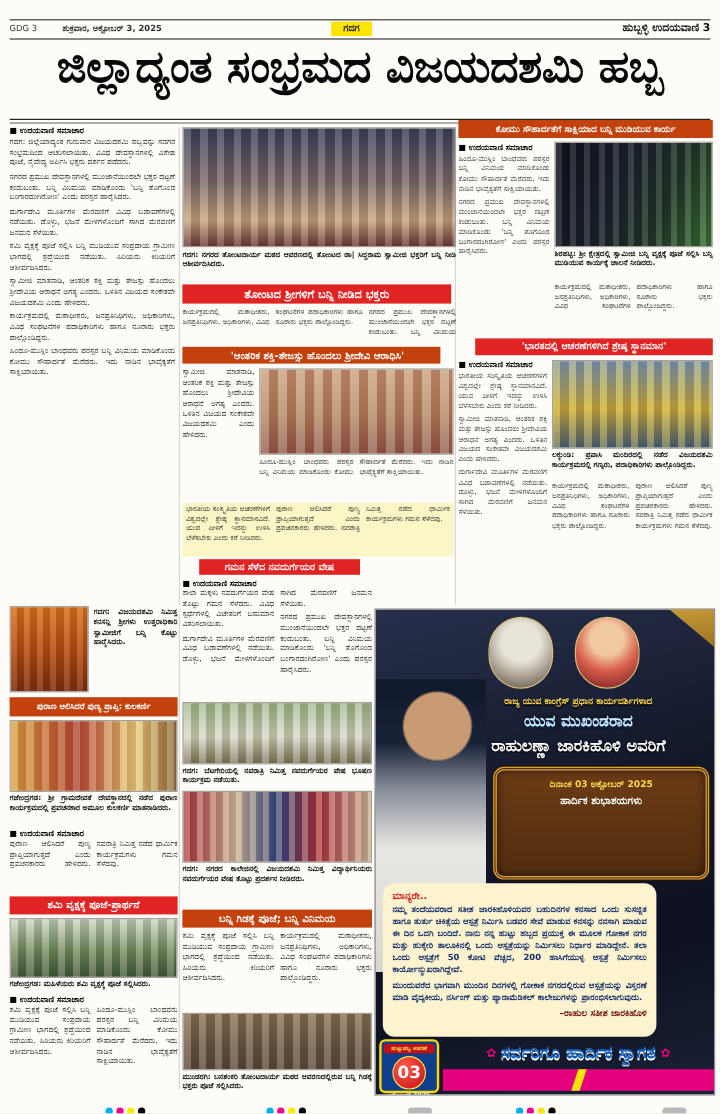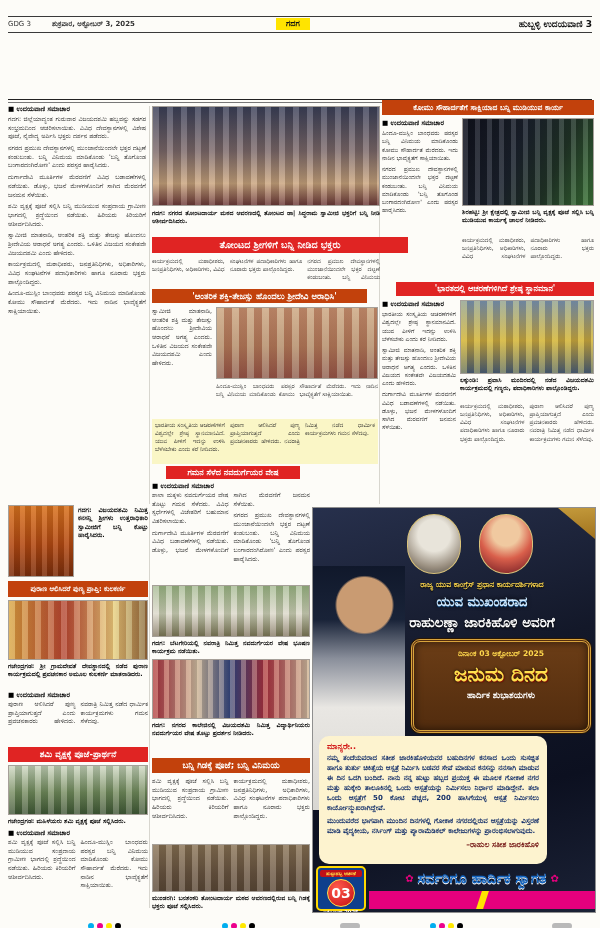--- a/index.html
+++ b/index.html
@@ -62,20 +62,21 @@
 
 <div class="page">
 
   <div class="abs rule" style="left:8px;top:16px;width:584px;"></div>
   <div class="abs mh" style="left:8px;top:20px;">GDG 3</div>
   <div class="abs mh" style="left:52px;top:20px;font-weight:bold;">ಶುಕ್ರವಾರ, ಅಕ್ಟೋಬರ್ 3, 2025</div>
   <div class="abs chip" style="left:276px;top:18px;">ಗದಗ</div>
   <div class="abs paper" style="left:450px;top:19px;width:142px;text-align:right;">ಹುಬ್ಬಳ್ಳಿ ಉದಯವಾಣಿ 3</div>
   <div class="abs rule" style="left:8px;top:32px;width:584px;"></div>
 
+  <div class="abs headline" style="left:4px;top:34px;width:592px;">ಜಿಲ್ಲಾದ್ಯಂತ ಸಂಭ್ರಮದ ವಿಜಯದಶಮಿ ಹಬ್ಬ</div>
   <div class="abs dbl" style="left:8px;top:99px;width:584px;height:2px;border-bottom:0.5px solid #777;"></div>
 
   <div class="abs vr" style="left:149px;top:106px;height:398px;"></div>
   <div class="abs vr" style="left:379px;top:106px;height:398px;"></div>
   <div class="abs vr" style="left:149px;top:512px;height:396px;"></div>
 
   <div class="abs byline" style="left:8px;top:105px;">■ ಉದಯವಾಣಿ ಸಮಾಚಾರ</div>
   <div class="abs bt" style="left:8px;top:115px;width:138px;height:388px;">
     <p>ಗದಗ: ಜಿಲ್ಲೆಯಾದ್ಯಂತ ಗುರುವಾರ ವಿಜಯದಶಮಿ ಹಬ್ಬವನ್ನು ಸಡಗರ ಸಂಭ್ರಮದಿಂದ ಆಚರಿಸಲಾಯಿತು. ವಿವಿಧ ದೇವಸ್ಥಾನಗಳಲ್ಲಿ ವಿಶೇಷ ಪೂಜೆ, ನೈವೇದ್ಯ ಅರ್ಪಿಸಿ ಭಕ್ತರು ದರ್ಶನ ಪಡೆದರು.</p>
     <p>ನಗರದ ಪ್ರಮುಖ ದೇವಸ್ಥಾನಗಳಲ್ಲಿ ಮುಂಜಾನೆಯಿಂದಲೇ ಭಕ್ತರ ದಟ್ಟಣೆ ಕಂಡುಬಂತು. ಬನ್ನಿ ವಿನಿಮಯ ಮಾಡಿಕೊಂಡು 'ಬನ್ನಿ ತೊಗೊಂಡ ಬಂಗಾರದಂಗಿರೋಣ' ಎಂದು ಪರಸ್ಪರ ಹಾರೈಸಿದರು.</p>
@@ -84,21 +85,21 @@
     <p>ಸ್ವಾಮೀಜಿ ಮಾತನಾಡಿ, ಆಂತರಿಕ ಶಕ್ತಿ ಮತ್ತು ತೇಜಸ್ಸು ಹೊಂದಲು ಶ್ರೀದೇವಿಯ ಆರಾಧನೆ ಅಗತ್ಯ ಎಂದರು. ಒಳಿತಿನ ವಿಜಯದ ಸಂಕೇತವೇ ವಿಜಯದಶಮಿ ಎಂದು ಹೇಳಿದರು.</p>
     <p>ಕಾರ್ಯಕ್ರಮದಲ್ಲಿ ಮಠಾಧೀಶರು, ಜನಪ್ರತಿನಿಧಿಗಳು, ಅಧಿಕಾರಿಗಳು, ವಿವಿಧ ಸಂಘಟನೆಗಳ ಪದಾಧಿಕಾರಿಗಳು ಹಾಗೂ ನೂರಾರು ಭಕ್ತರು ಪಾಲ್ಗೊಂಡಿದ್ದರು.</p>
     <p>ಹಿಂದೂ-ಮುಸ್ಲಿಂ ಬಾಂಧವರು ಪರಸ್ಪರ ಬನ್ನಿ ವಿನಿಮಯ ಮಾಡಿಕೊಂಡು ಕೋಮು ಸೌಹಾರ್ದತೆ ಮೆರೆದರು. ಇದು ನಾಡಿನ ಭಾವೈಕ್ಯತೆಗೆ ಸಾಕ್ಷಿಯಾಯಿತು.</p>
   </div>
 
   <div class="abs ph" style="left:152px;top:106px;width:228px;height:100px;background:
       repeating-linear-gradient(90deg, rgba(255,255,255,.16) 0 6px, rgba(0,0,0,.14) 6px 14px),
       linear-gradient(180deg,#3c415a 0%,#7d6a6b 45%,#caa57e 78%,#6e3b3a 100%);"></div>
   <div class="abs cap" style="left:152px;top:209px;width:228px;height:24px;">ಗದಗ: ನಗರದ ತೋಂಟದಾರ್ಯ ಮಠದ ಆವರಣದಲ್ಲಿ ತೋಂಟದ ಡಾ| ಸಿದ್ಧರಾಮ ಸ್ವಾಮೀಜಿ ಭಕ್ತರಿಗೆ ಬನ್ನಿ ನೀಡಿ ಆಶೀರ್ವದಿಸಿದರು.</div>
 
-  <div class="abs banner red" style="left:152px;top:237px;width:256px;height:16px;font-size:9.5px;">ತೋಂಟದ ಶ್ರೀಗಳಿಗೆ ಬನ್ನಿ ನೀಡಿದ ಭಕ್ತರು</div>
+  <div class="abs banner red" style="left:152px;top:237px;width:224px;height:16px;font-size:9.5px;">ತೋಂಟದ ಶ್ರೀಗಳಿಗೆ ಬನ್ನಿ ನೀಡಿದ ಭಕ್ತರು</div>
   <div class="abs bt cols3" style="left:152px;top:257px;width:228px;height:29px;font-size:5.9px;">
     <p>ಕಾರ್ಯಕ್ರಮದಲ್ಲಿ ಮಠಾಧೀಶರು, ಜನಪ್ರತಿನಿಧಿಗಳು, ಅಧಿಕಾರಿಗಳು, ವಿವಿಧ ಸಂಘಟನೆಗಳ ಪದಾಧಿಕಾರಿಗಳು ಹಾಗೂ ನೂರಾರು ಭಕ್ತರು ಪಾಲ್ಗೊಂಡಿದ್ದರು.</p>
     <p>ನಗರದ ಪ್ರಮುಖ ದೇವಸ್ಥಾನಗಳಲ್ಲಿ ಮುಂಜಾನೆಯಿಂದಲೇ ಭಕ್ತರ ದಟ್ಟಣೆ ಕಂಡುಬಂತು. ಬನ್ನಿ ವಿನಿಮಯ ಮಾಡಿಕೊಂಡು 'ಬನ್ನಿ ತೊಗೊಂಡ ಬಂಗಾರದಂಗಿರೋಣ' ಎಂದು ಪರಸ್ಪರ ಹಾರೈಸಿದರು.</p>
   </div>
 
   <div class="abs banner green" style="left:152px;top:289px;width:205px;height:14px;font-size:8.4px;padding-left:10px;">'ಆಂತರಿಕ ಶಕ್ತಿ-ತೇಜಸ್ಸು ಹೊಂದಲು ಶ್ರೀದೇವಿ ಆರಾಧಿಸಿ'</div>
   <div class="abs bt" style="left:152px;top:307px;width:60px;height:108px;">
     <p>ಸ್ವಾಮೀಜಿ ಮಾತನಾಡಿ, ಆಂತರಿಕ ಶಕ್ತಿ ಮತ್ತು ತೇಜಸ್ಸು ಹೊಂದಲು ಶ್ರೀದೇವಿಯ ಆರಾಧನೆ ಅಗತ್ಯ ಎಂದರು. ಒಳಿತಿನ ವಿಜಯದ ಸಂಕೇತವೇ ವಿಜಯದಶಮಿ ಎಂದು ಹೇಳಿದರು.</p>
   </div>
   <div class="abs ph" style="left:216px;top:307px;width:162px;height:72px;background:
@@ -204,21 +205,20 @@
     <div class="abs" style="left:0px;top:58px;width:92px;height:244px;background:
         radial-gradient(circle at 56% 16%, #c99b72 0 13%, rgba(0,0,0,0) 14%),
         linear-gradient(180deg,#10182b 0%,#192338 22%,#8a8f9b 38%,#e9e7e3 58%,#d8d6d2 100%);"></div>
 
     <div class="abs eyebrow" style="left:58px;top:72px;width:222px;">ರಾಜ್ಯ ಯುವ ಕಾಂಗ್ರೆಸ್ ಪ್ರಧಾನ ಕಾರ್ಯದರ್ಶಿಗಳಾದ</div>
     <div class="abs role" style="left:58px;top:86px;width:222px;">ಯುವ ಮುಖಂಡರಾದ</div>
     <div class="abs name" style="left:58px;top:106px;width:222px;">ರಾಹುಲಣ್ಣಾ ಜಾರಕಿಹೊಳಿ ಅವರಿಗೆ</div>
 
     <div class="abs panel" style="left:98px;top:131px;width:174px;height:88px;">
       <div class="pdate">ದಿನಾಂಕ 03 ಅಕ್ಟೋಬರ್ 2025</div>
-      <div class="pbig">ಜನುಮ ದಿನದ</div>
       <div class="psub">ಹಾರ್ದಿಕ ಶುಭಾಶಯಗಳು</div>
     </div>
 
     <div class="abs msg" style="left:6px;top:228px;width:228px;height:128px;">
       <p class="sal">ಮಾನ್ಯರೇ..</p>
       <p class="m">ನಮ್ಮ ತಂದೆಯವರಾದ ಸತೀಶ ಜಾರಕಿಹೊಳಿಯವರ ಬಹುದಿನಗಳ ಕನಸಾದ ಒಂದು ಸುಸಜ್ಜಿತ ಹಾಗೂ ತುರ್ತು ಚಿಕಿತ್ಸೆಯ ಆಸ್ಪತ್ರೆ ನಿರ್ಮಿಸಿ ಬಡವರ ಸೇವೆ ಮಾಡುವ ಕನಸನ್ನು ನನಸಾಗಿ ಮಾಡುವ ಈ ದಿನ ಒದಗಿ ಬಂದಿದೆ. ನಾನು ನನ್ನ ಹುಟ್ಟು ಹಬ್ಬದ ಪ್ರಯುಕ್ತ ಈ ಮೂಲಕ ಗೋಕಾಕ ನಗರ ಮತ್ತು ಹುಕ್ಕೇರಿ ತಾಲೂಕಿನಲ್ಲಿ ಒಂದು ಆಸ್ಪತ್ರೆಯನ್ನು ನಿರ್ಮಿಸಲು ನಿರ್ಧಾರ ಮಾಡಿದ್ದೇನೆ. ತಲಾ ಒಂದು ಆಸ್ಪತ್ರೆಗೆ 50 ಕೋಟಿ ವೆಚ್ಚದ, 200 ಹಾಸಿಗೆಯುಳ್ಳ ಆಸ್ಪತ್ರೆ ನಿರ್ಮಿಸಲು ಕಾರ್ಯೋನ್ಮುಖರಾಗಿದ್ದೇವೆ.</p>
       <p class="m">ಮುಂದುವರೆದ ಭಾಗವಾಗಿ ಮುಂದಿನ ದಿನಗಳಲ್ಲಿ ಗೋಕಾಕ ನಗರದಲ್ಲಿರುವ ಆಸ್ಪತ್ರೆಯನ್ನು ವಿಸ್ತರಣೆ ಮಾಡಿ ವೈದ್ಯಕೀಯ, ನರ್ಸಿಂಗ್ ಮತ್ತು ಪ್ಯಾರಾಮೆಡಿಕಲ್ ಕಾಲೇಜುಗಳನ್ನು ಪ್ರಾರಂಭಿಸಲಾಗುವುದು.</p>
       <p class="sig">–ರಾಹುಲ ಸತೀಶ ಜಾರಕಿಹೊಳಿ</p>
     </div>
 

